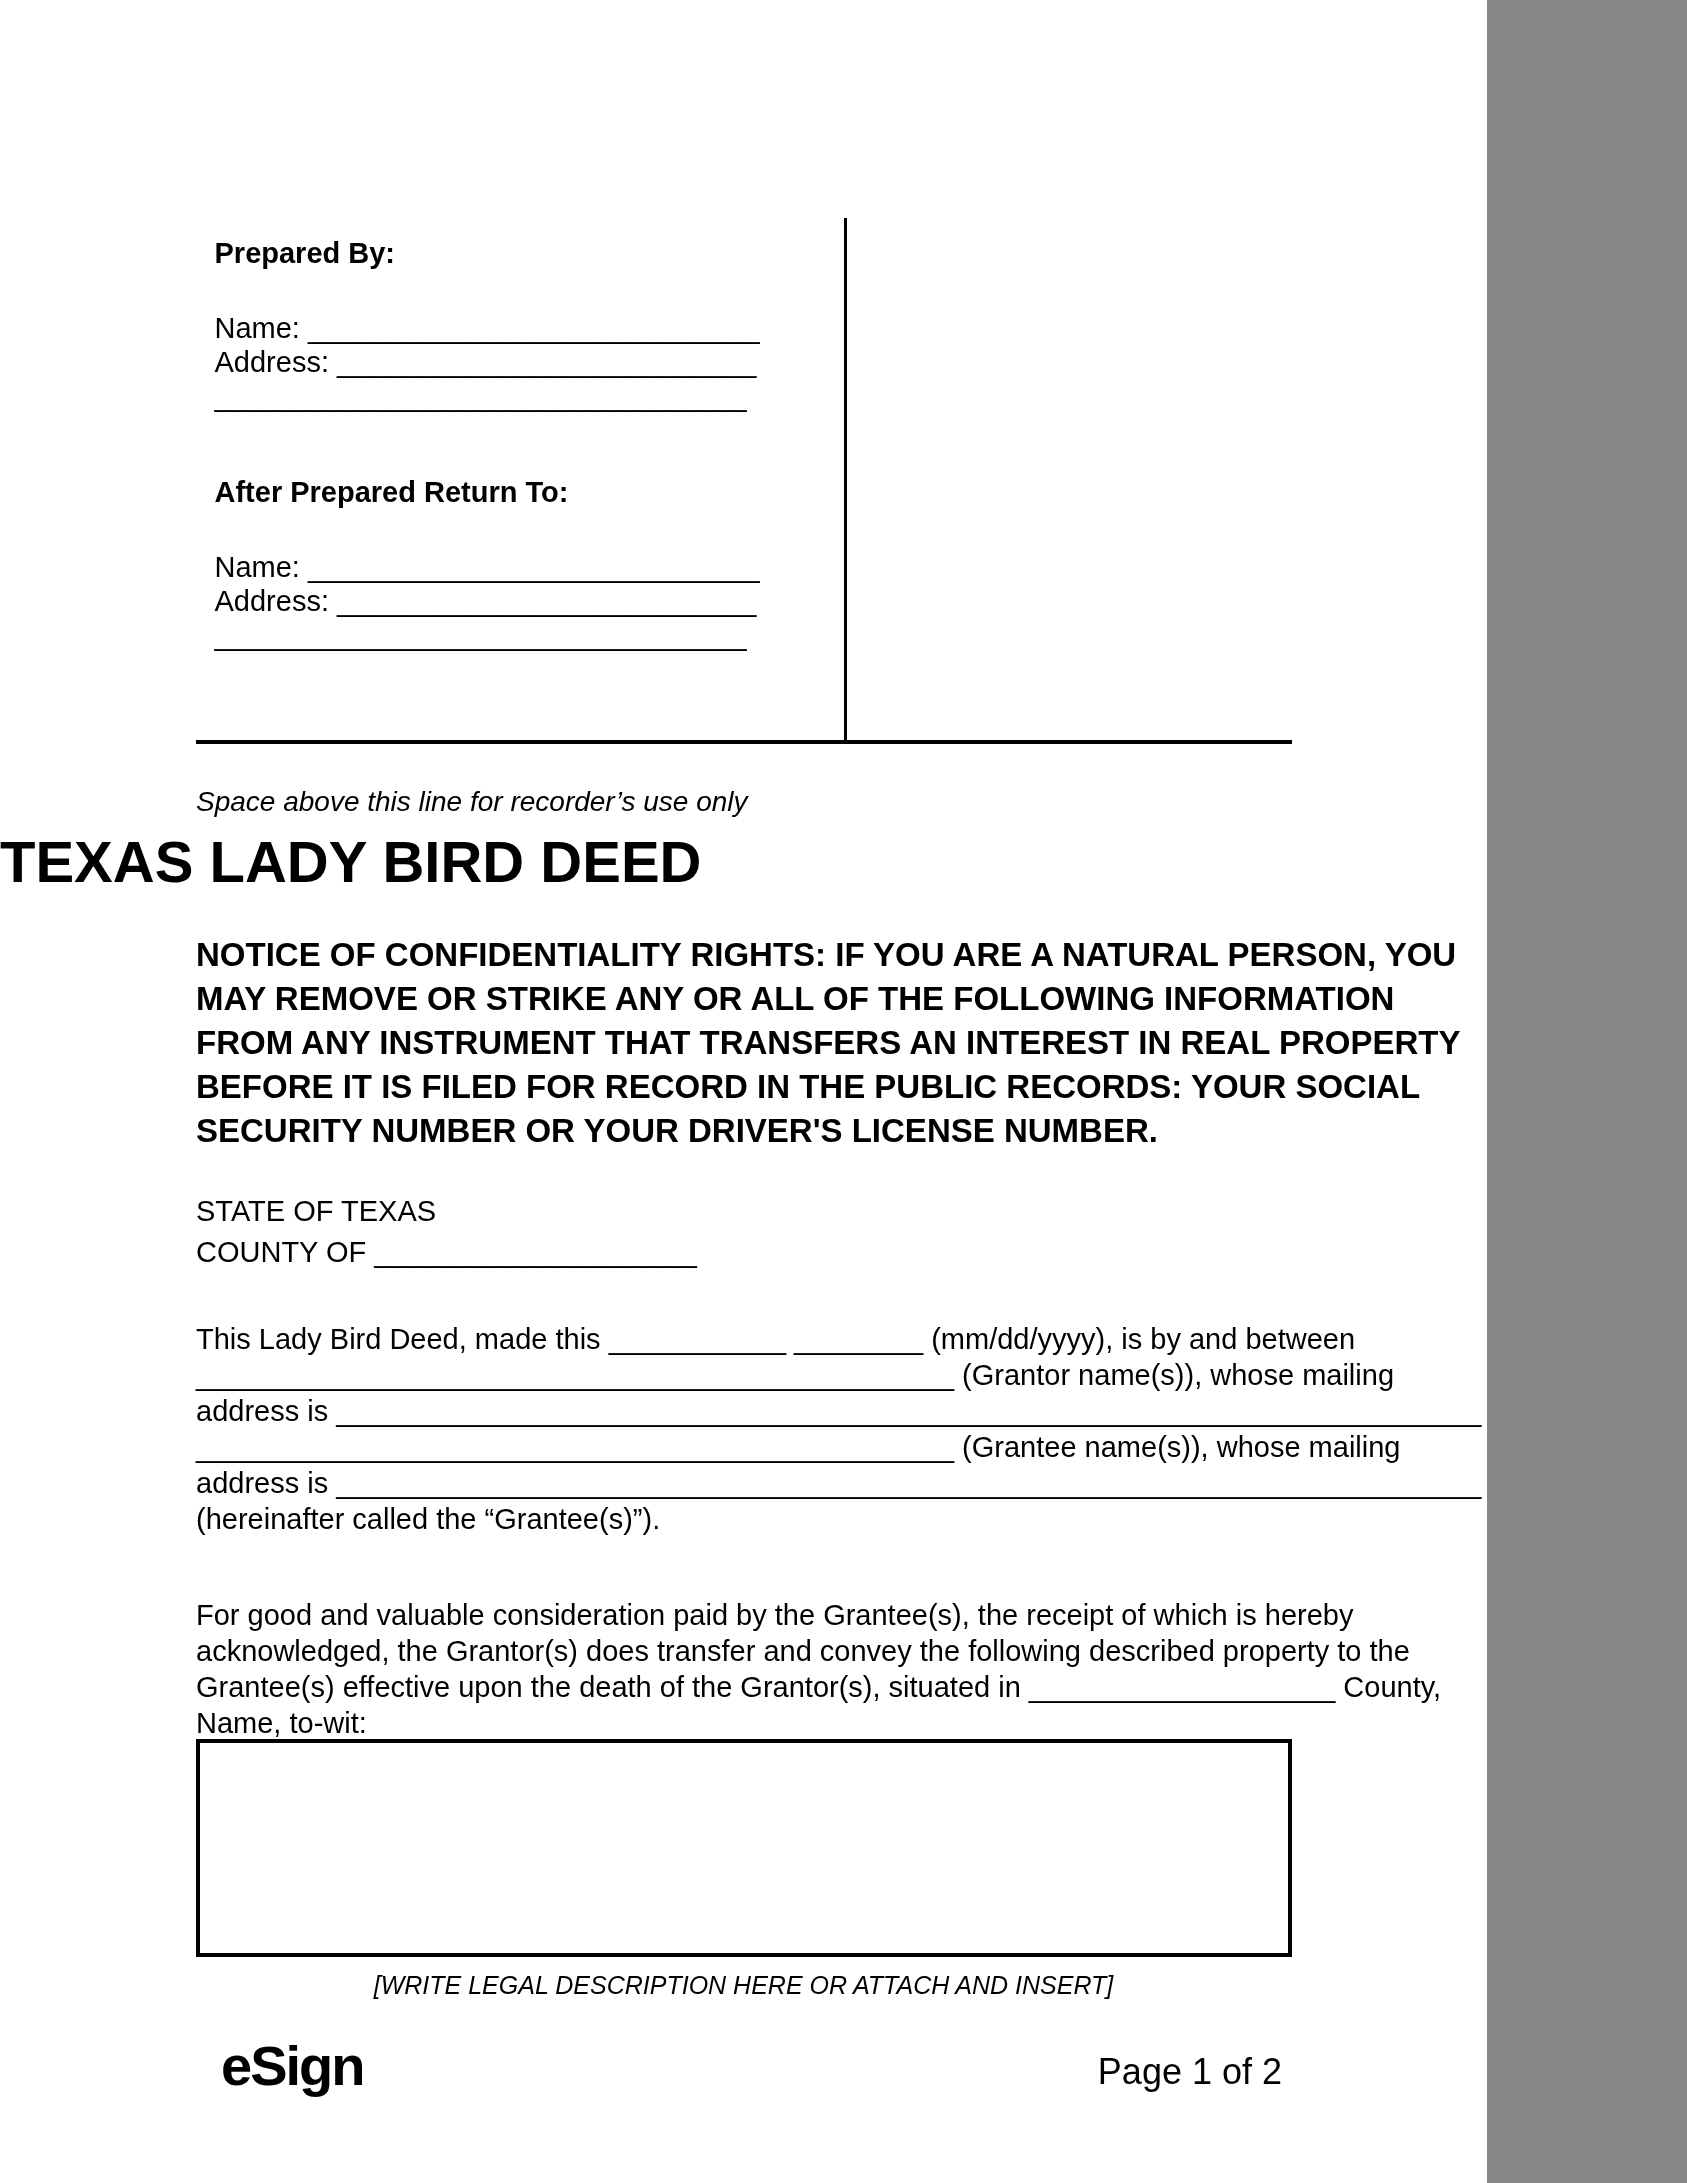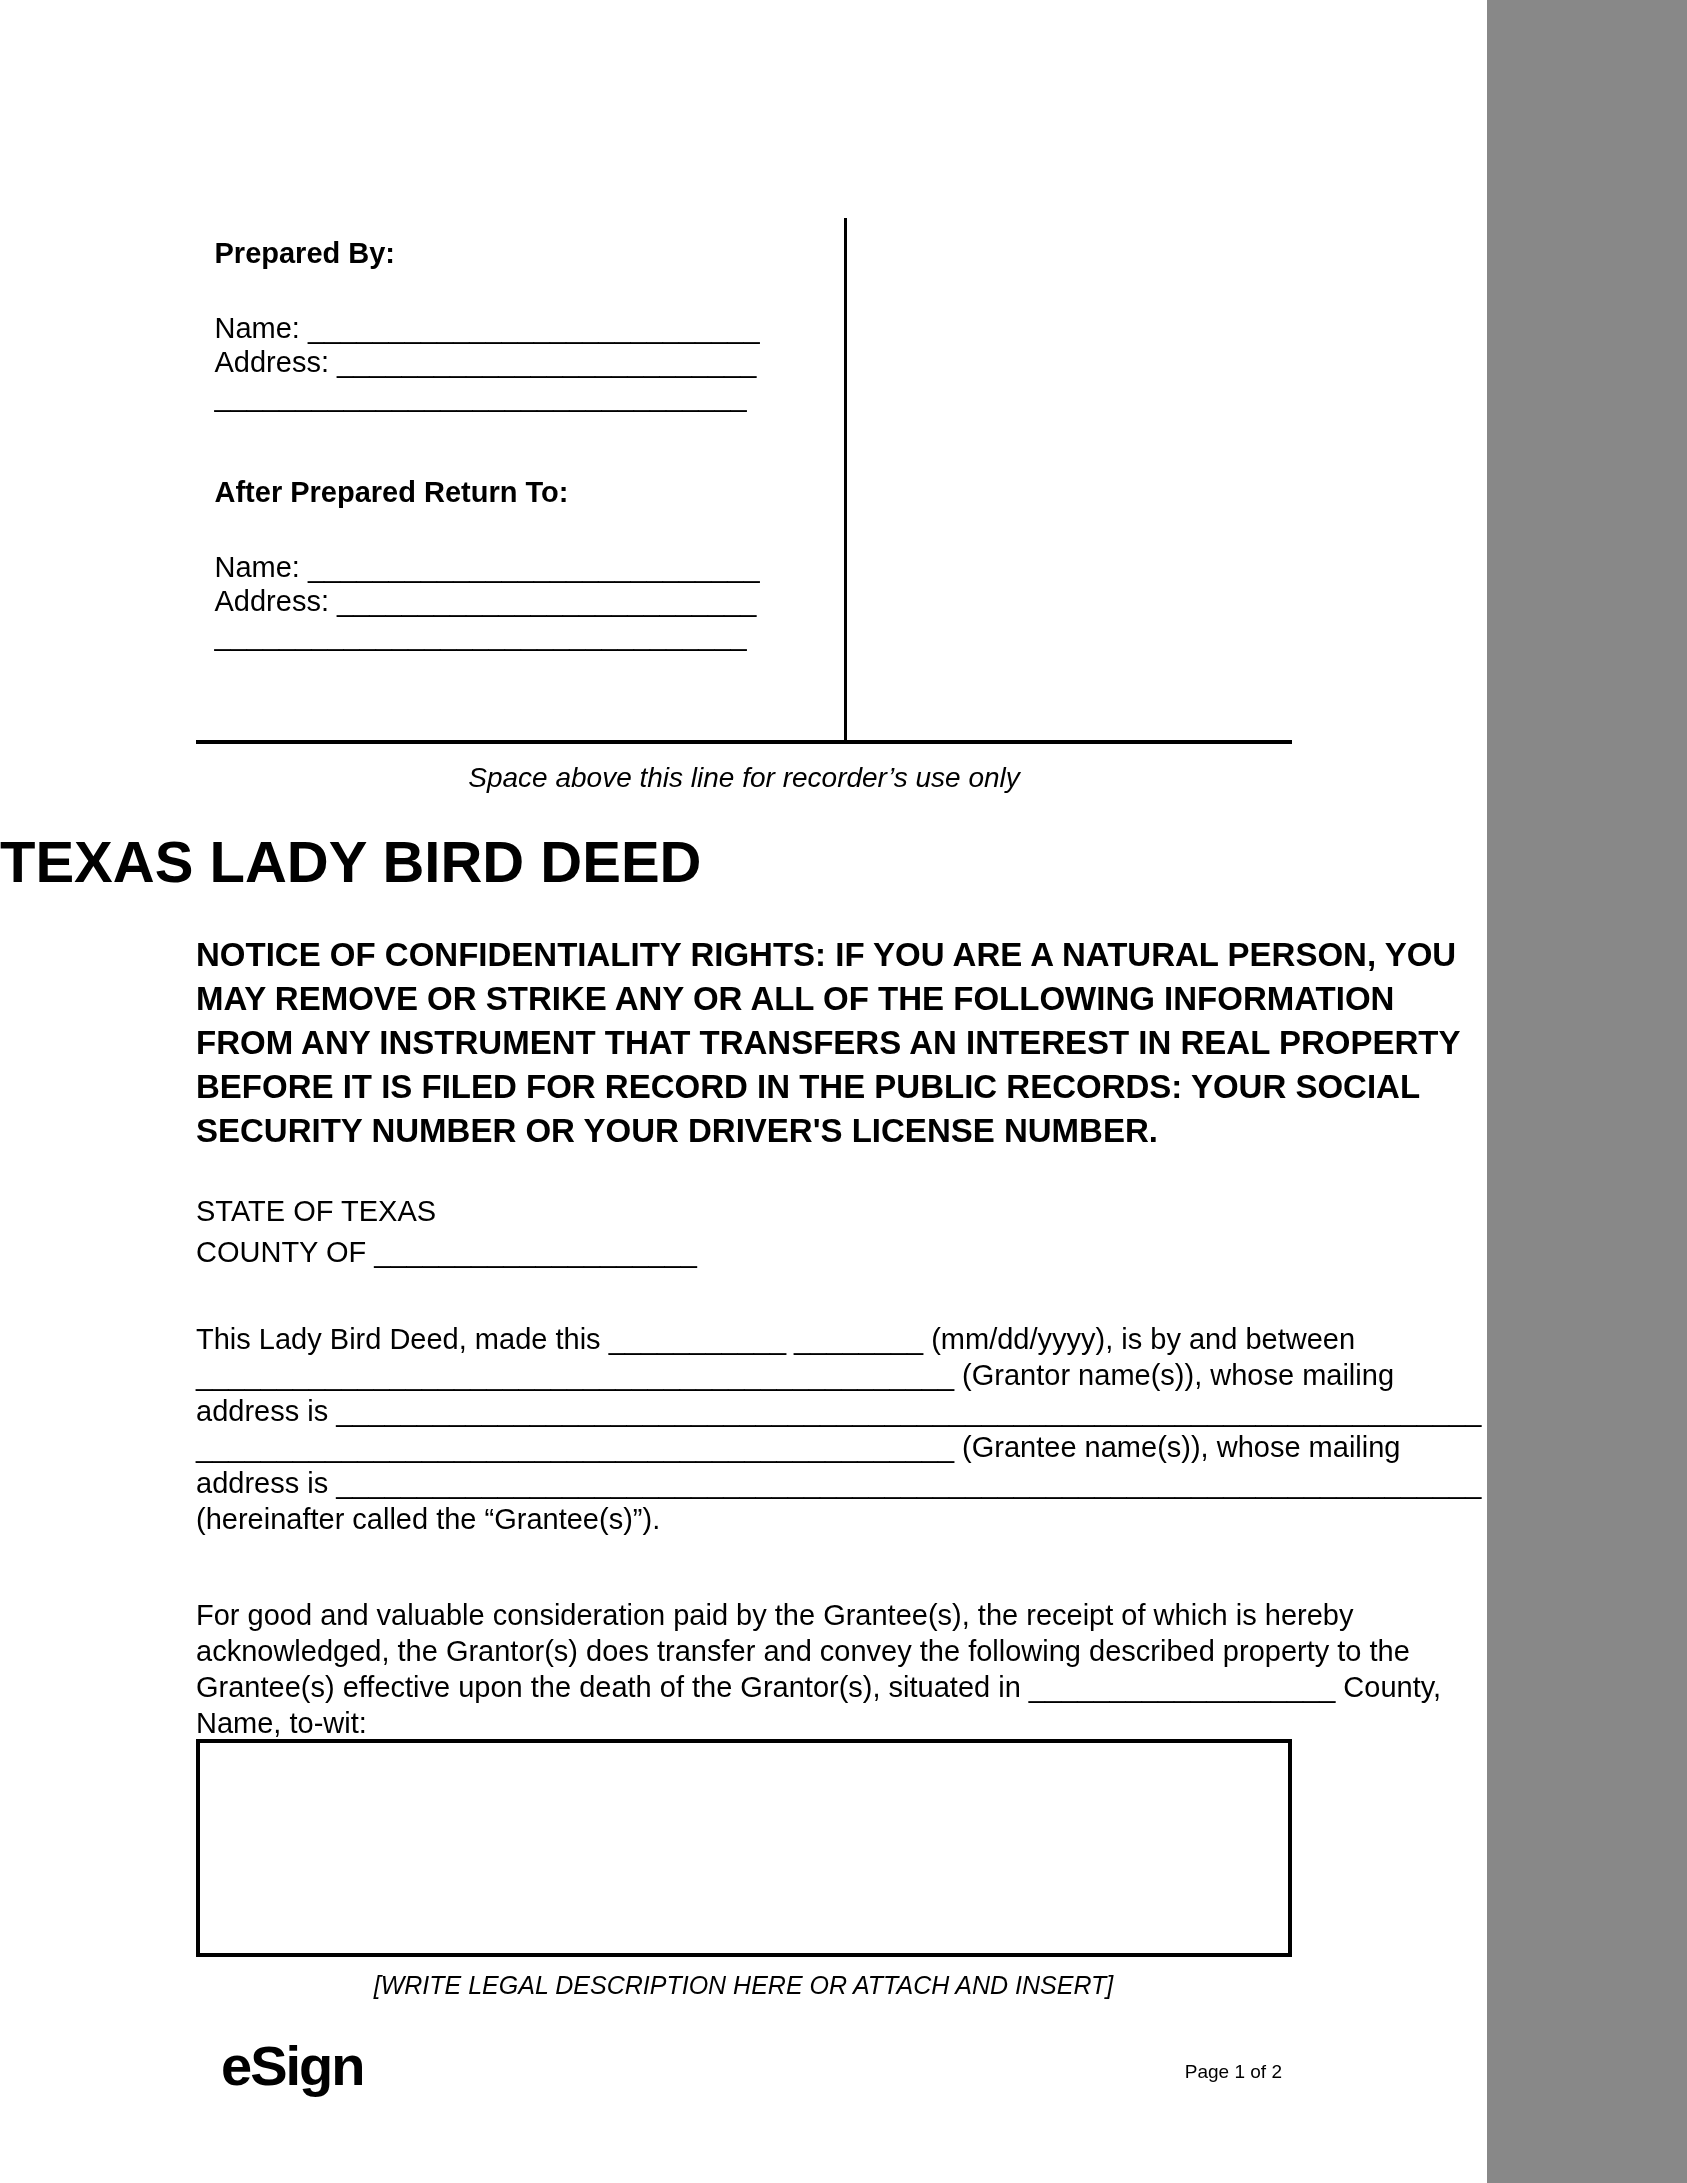--- a/index.html
+++ b/index.html
@@ -22,22 +22,22 @@
     position:absolute;left:648px;top:218px;bottom:0;width:3.3px;background:#000;
   }
   .addr-block{position:absolute;left:18.5px;font-size:29px;}
   .addr-block.prepared{top:236px;}
   .addr-block.return{top:475px;}
   .addr-title{font-weight:bold;line-height:34px;}
   .addr-lines{margin-top:41px;}
   .addr-line{line-height:34px;}
 
   .recorder-note{
-    position:absolute;left:196px;right:195px;top:761px;
-    text-align:center;font-style:italic;font-size:28px;line-height:33px;
+    position:absolute;left:196px;right:195px;top:785px;
+    text-align:left;font-style:italic;font-size:28px;line-height:33px;
   }
 
   
   .doc-title{
     position:absolute;left:0;right:0;top:835px;margin:0;
     text-align:left;font-size:58px;font-weight:bold;line-height:53px;
   }
 
   
   .notice{
@@ -74,21 +74,21 @@
     text-align:center;font-style:italic;font-size:25px;line-height:30px;
   }
 
   
   .footer-brand{
     position:absolute;left:221px;top:2036px;
     font-size:56px;font-weight:800;letter-spacing:-2px;line-height:60px;
   }
   .footer-page{
     position:absolute;right:205px;top:2055px;
-    font-size:19px;line-height:34px;
+    font-size:36px;line-height:34px;
   }
 </style>
 </head>
 <body>
 
 <div class="page">
 
   <div class="recorder-header">
     <div class="vdivider"></div>
 

